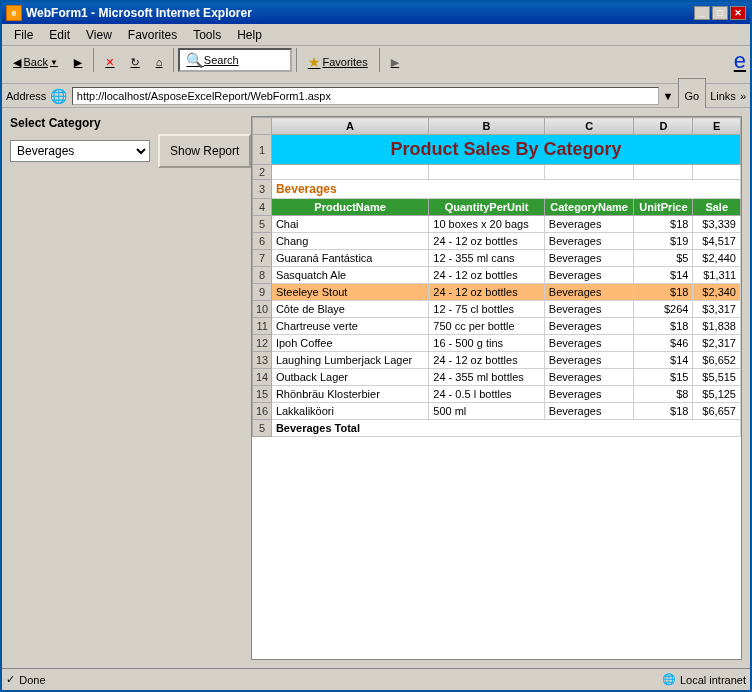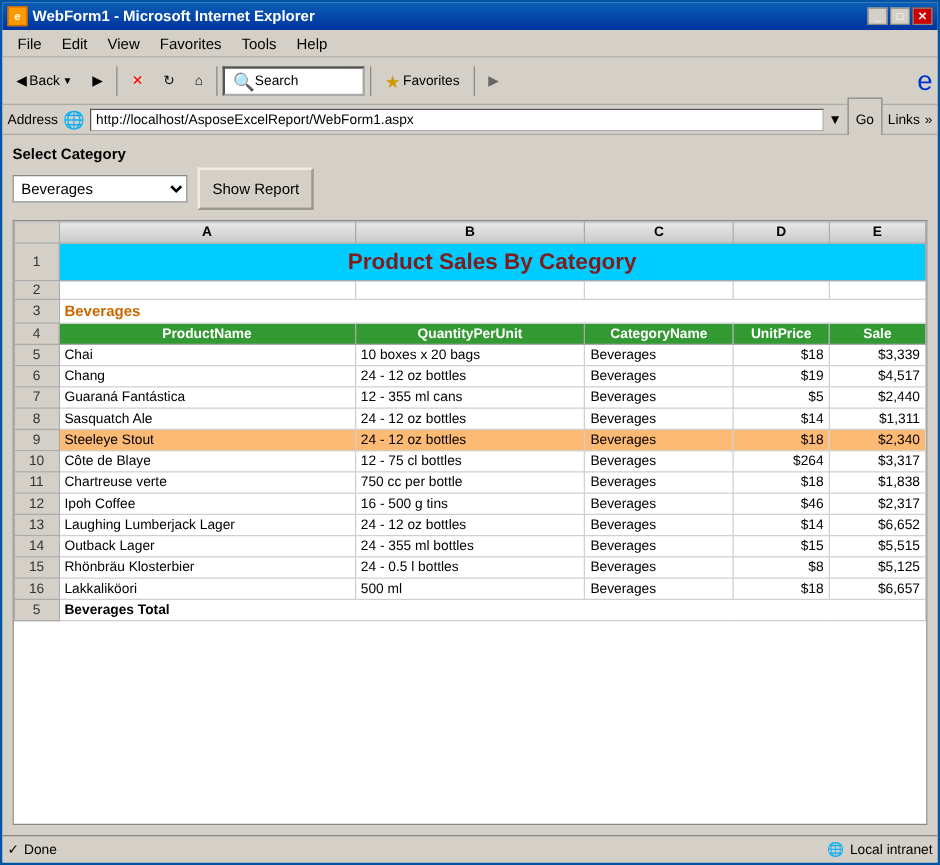--- a/index.html
+++ b/index.html
@@ -11,35 +11,35 @@
     .title-bar-icon { width: 16px; height: 16px; margin-right: 4px; background: #ff9900; border: 1px solid #cc6600; display: flex; align-items: center; justify-content: center; font-size: 9px; color: white; }
     .title-text { flex: 1; }
     .title-buttons { display: flex; gap: 2px; }
     .title-btn { width: 16px; height: 14px; background: #d4d0c8; border: 1px solid #888; font-size: 9px; display: flex; align-items: center; justify-content: center; cursor: pointer; }
 
     
     .menu-bar { background: #d4d0c8; border-bottom: 1px solid #aaa; height: 22px; display: flex; align-items: center; padding: 0 4px; font-size: 12px; }
     .menu-item { padding: 2px 8px; cursor: pointer; }
 
     
-    .toolbar { background: #d4d0c8; border-bottom: 1px solid #aaa; height: 38px; display: flex; align-items: center; padding: 2px 4px; gap: 2px; }
+    .toolbar { background: #d4d0c8; border-bottom: 1px solid #aaa; height: 38px; display: flex; padding: 2px 4px; gap: 2px; text-decoration: underline; }
     .toolbar-btn { background: #d4d0c8; border: 1px solid transparent; padding: 2px 6px; cursor: pointer; font-size: 11px; display: flex; align-items: center; gap: 2px; height: 28px; }
     .toolbar-separator { width: 1px; height: 24px; background: #888; margin: 0 2px; }
     .search-box { display: flex; align-items: center; background: white; border: 2px inset #aaa; padding: 2px 6px; height: 24px; }
     .search-box input { border: none; outline: none; font-size: 11px; width: 80px; }
 
     
     .address-bar { background: #d4d0c8; border-bottom: 1px solid #aaa; height: 24px; display: flex; align-items: center; padding: 1px 4px; font-size: 11px; gap: 4px; }
     .address-label { font-size: 11px; }
     .address-input { flex: 1; height: 18px; border: 1px inset #aaa; background: white; font-size: 11px; padding: 0 4px; }
     .go-btn { background: #d4d0c8; border: 1px solid #888; padding: 11px 6px; font-size: 11px; cursor: pointer; }
     .links-btn { font-size: 11px; }
 
     
-    .content { flex: 1; background: #d4d0c8; padding: 8px; overflow: hidden; display: flex; flex-direction: column; }
+    .content { flex: 1; background: #d4d0c8; padding: 8px; overflow: hidden; display: flex; flex-direction: row; }
 
     
     .form-controls { margin-bottom: 8px; }
     .select-label { font-size: 12px; font-weight: bold; margin-bottom: 4px; }
     .controls-row { display: flex; align-items: center; gap: 8px; }
     select { font-size: 12px; padding: 2px; border: 1px solid #888; background: white; width: 140px; height: 22px; }
     .show-report-btn { background: #d4d0c8; border: 2px outset #f0ece0; padding: 2px 10px; font-size: 12px; cursor: pointer; height: 34px; }
 
     
     .spreadsheet-container { flex: 1; overflow: auto; background: white; border: 1px solid #888; }

